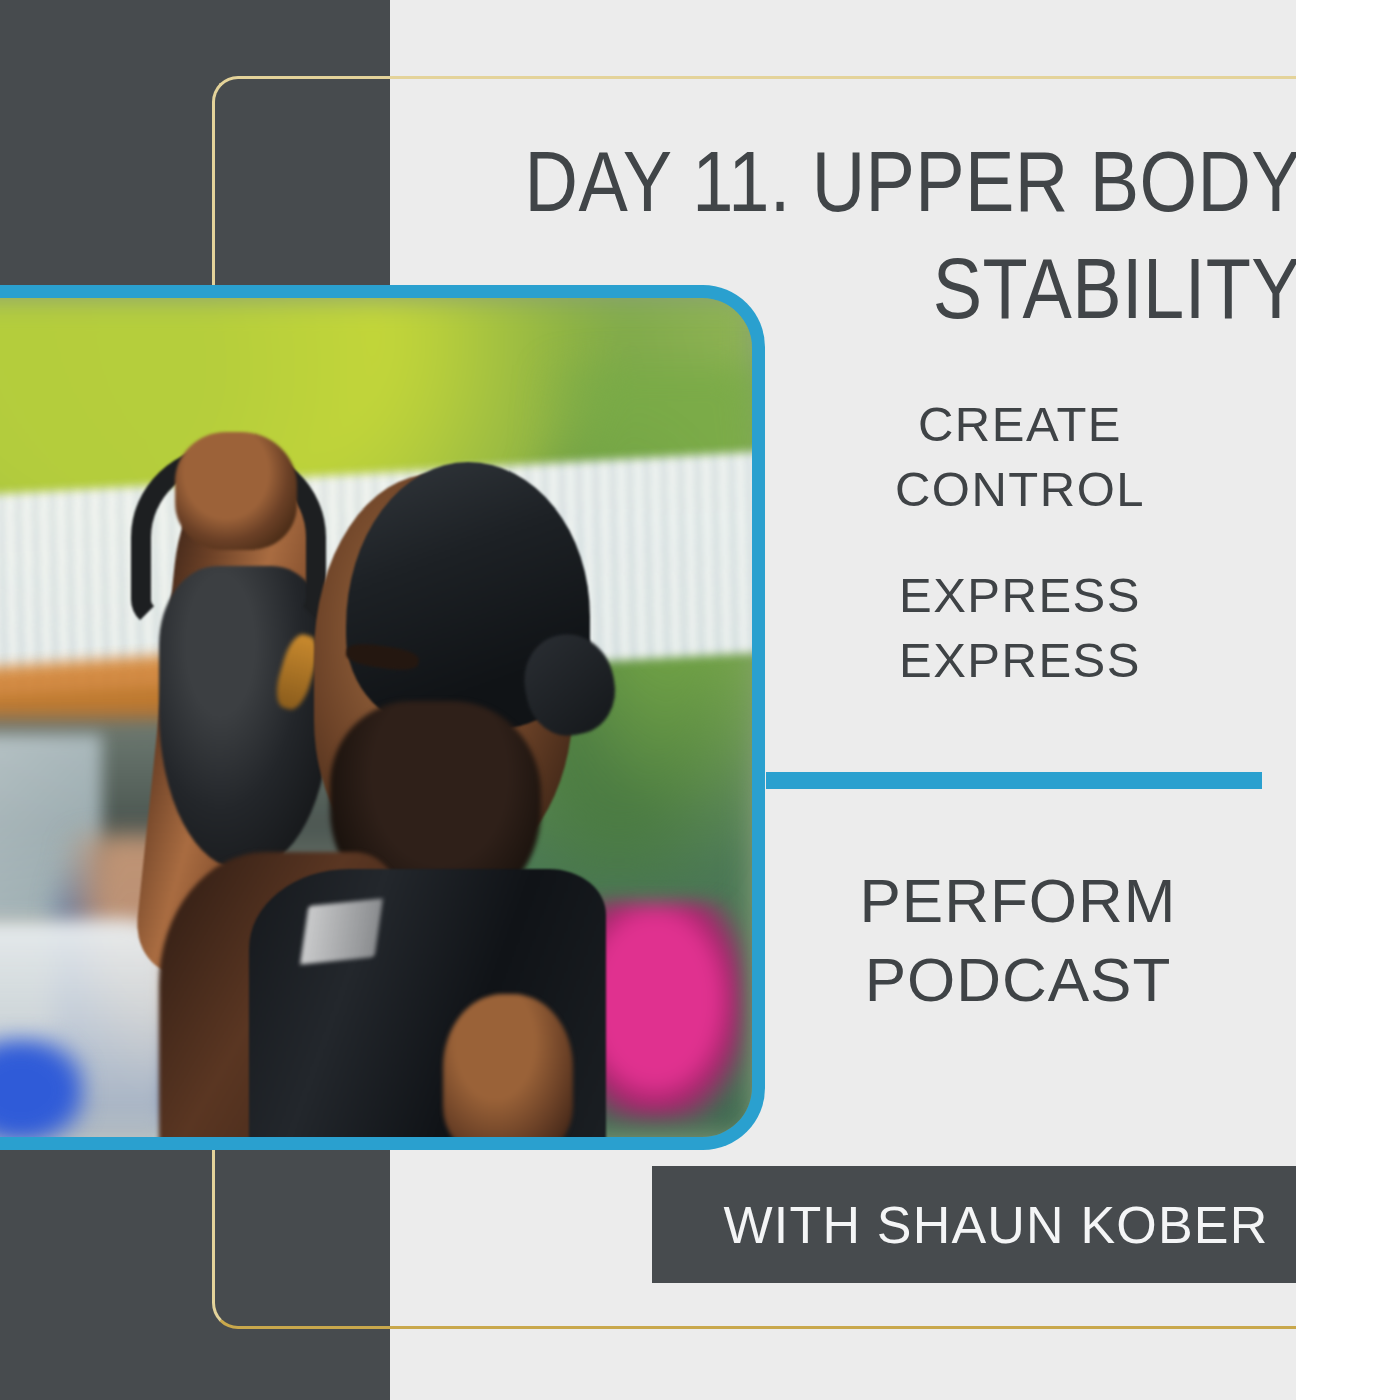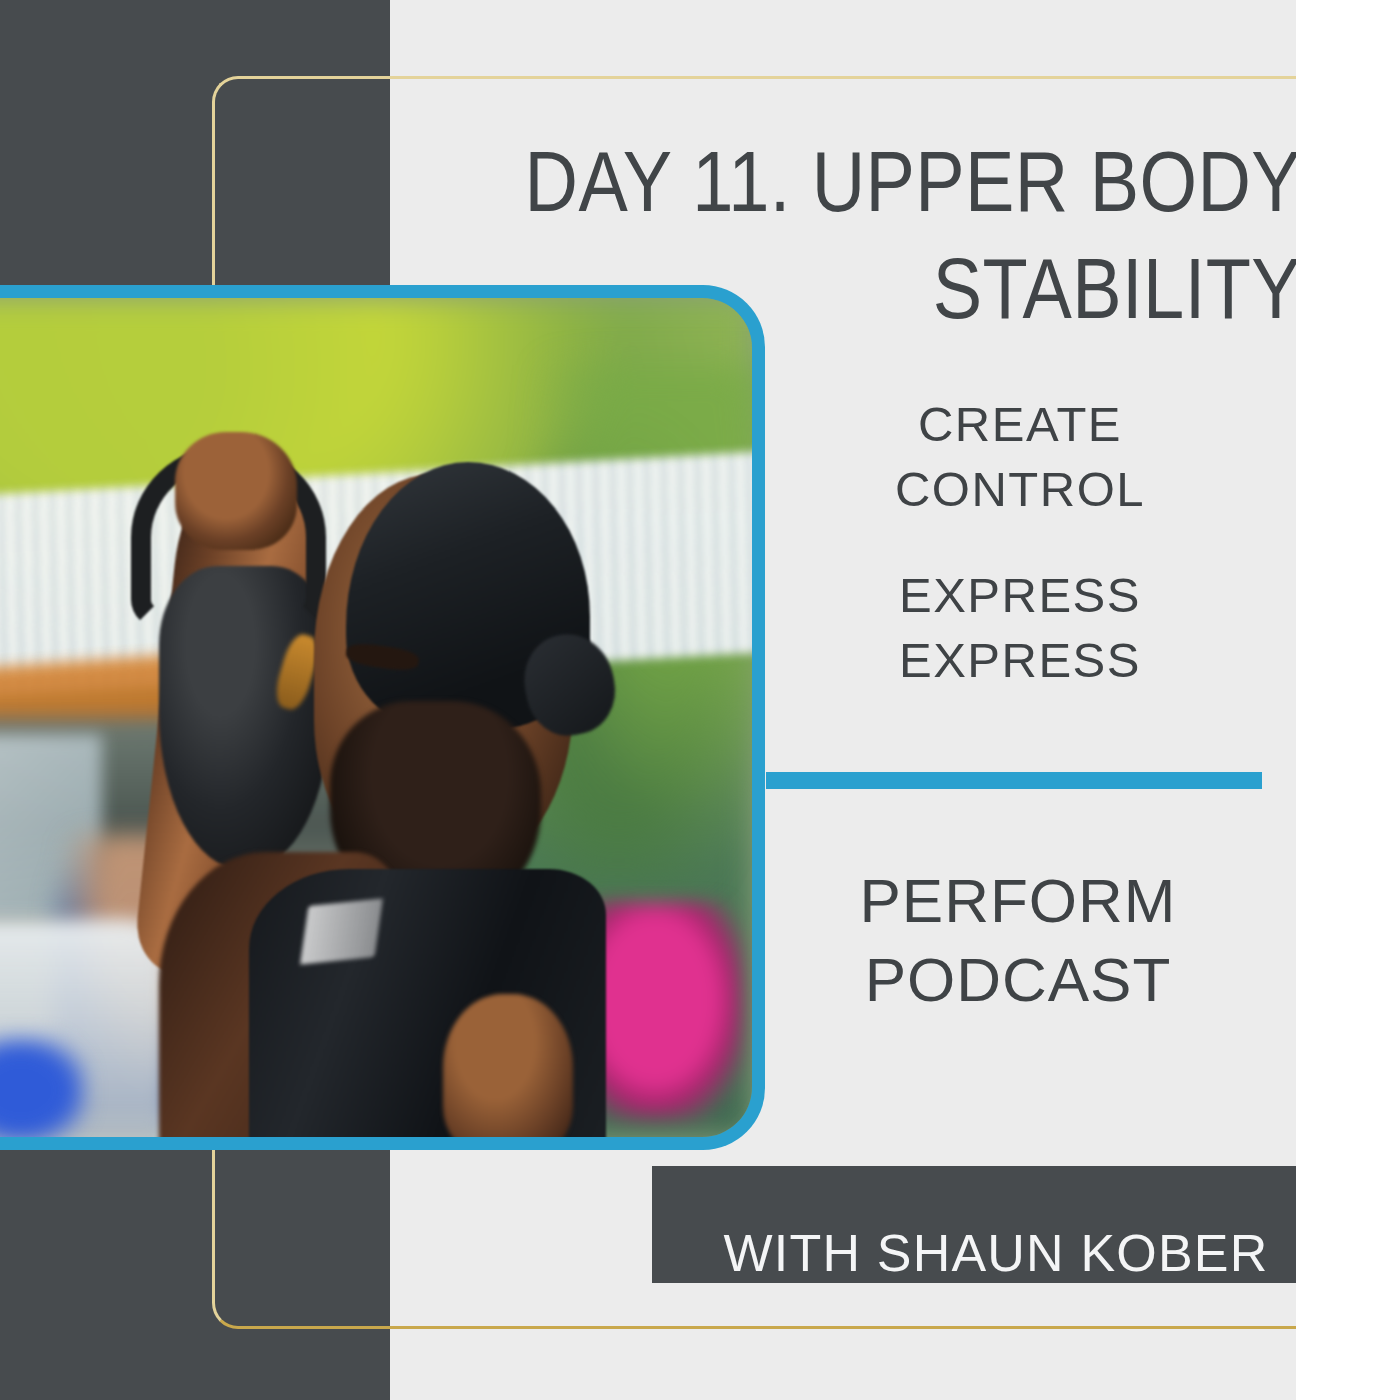--- a/index.html
+++ b/index.html
@@ -333,21 +333,21 @@
 
   
   .host-banner {
     position: absolute;
     left: 652px;
     top: 1166px;
     width: 688px;
     height: 117px;
     background: #474b4e;
     display: flex;
-    align-items: flex-end;
+    align-items: center;
     justify-content: center;
   }
   .host-banner .host-text {
     color: #f4f5f6;
     font-size: 52px;
     letter-spacing: 1.2px;
     font-weight: 400;
     white-space: nowrap;
   }
 </style>

